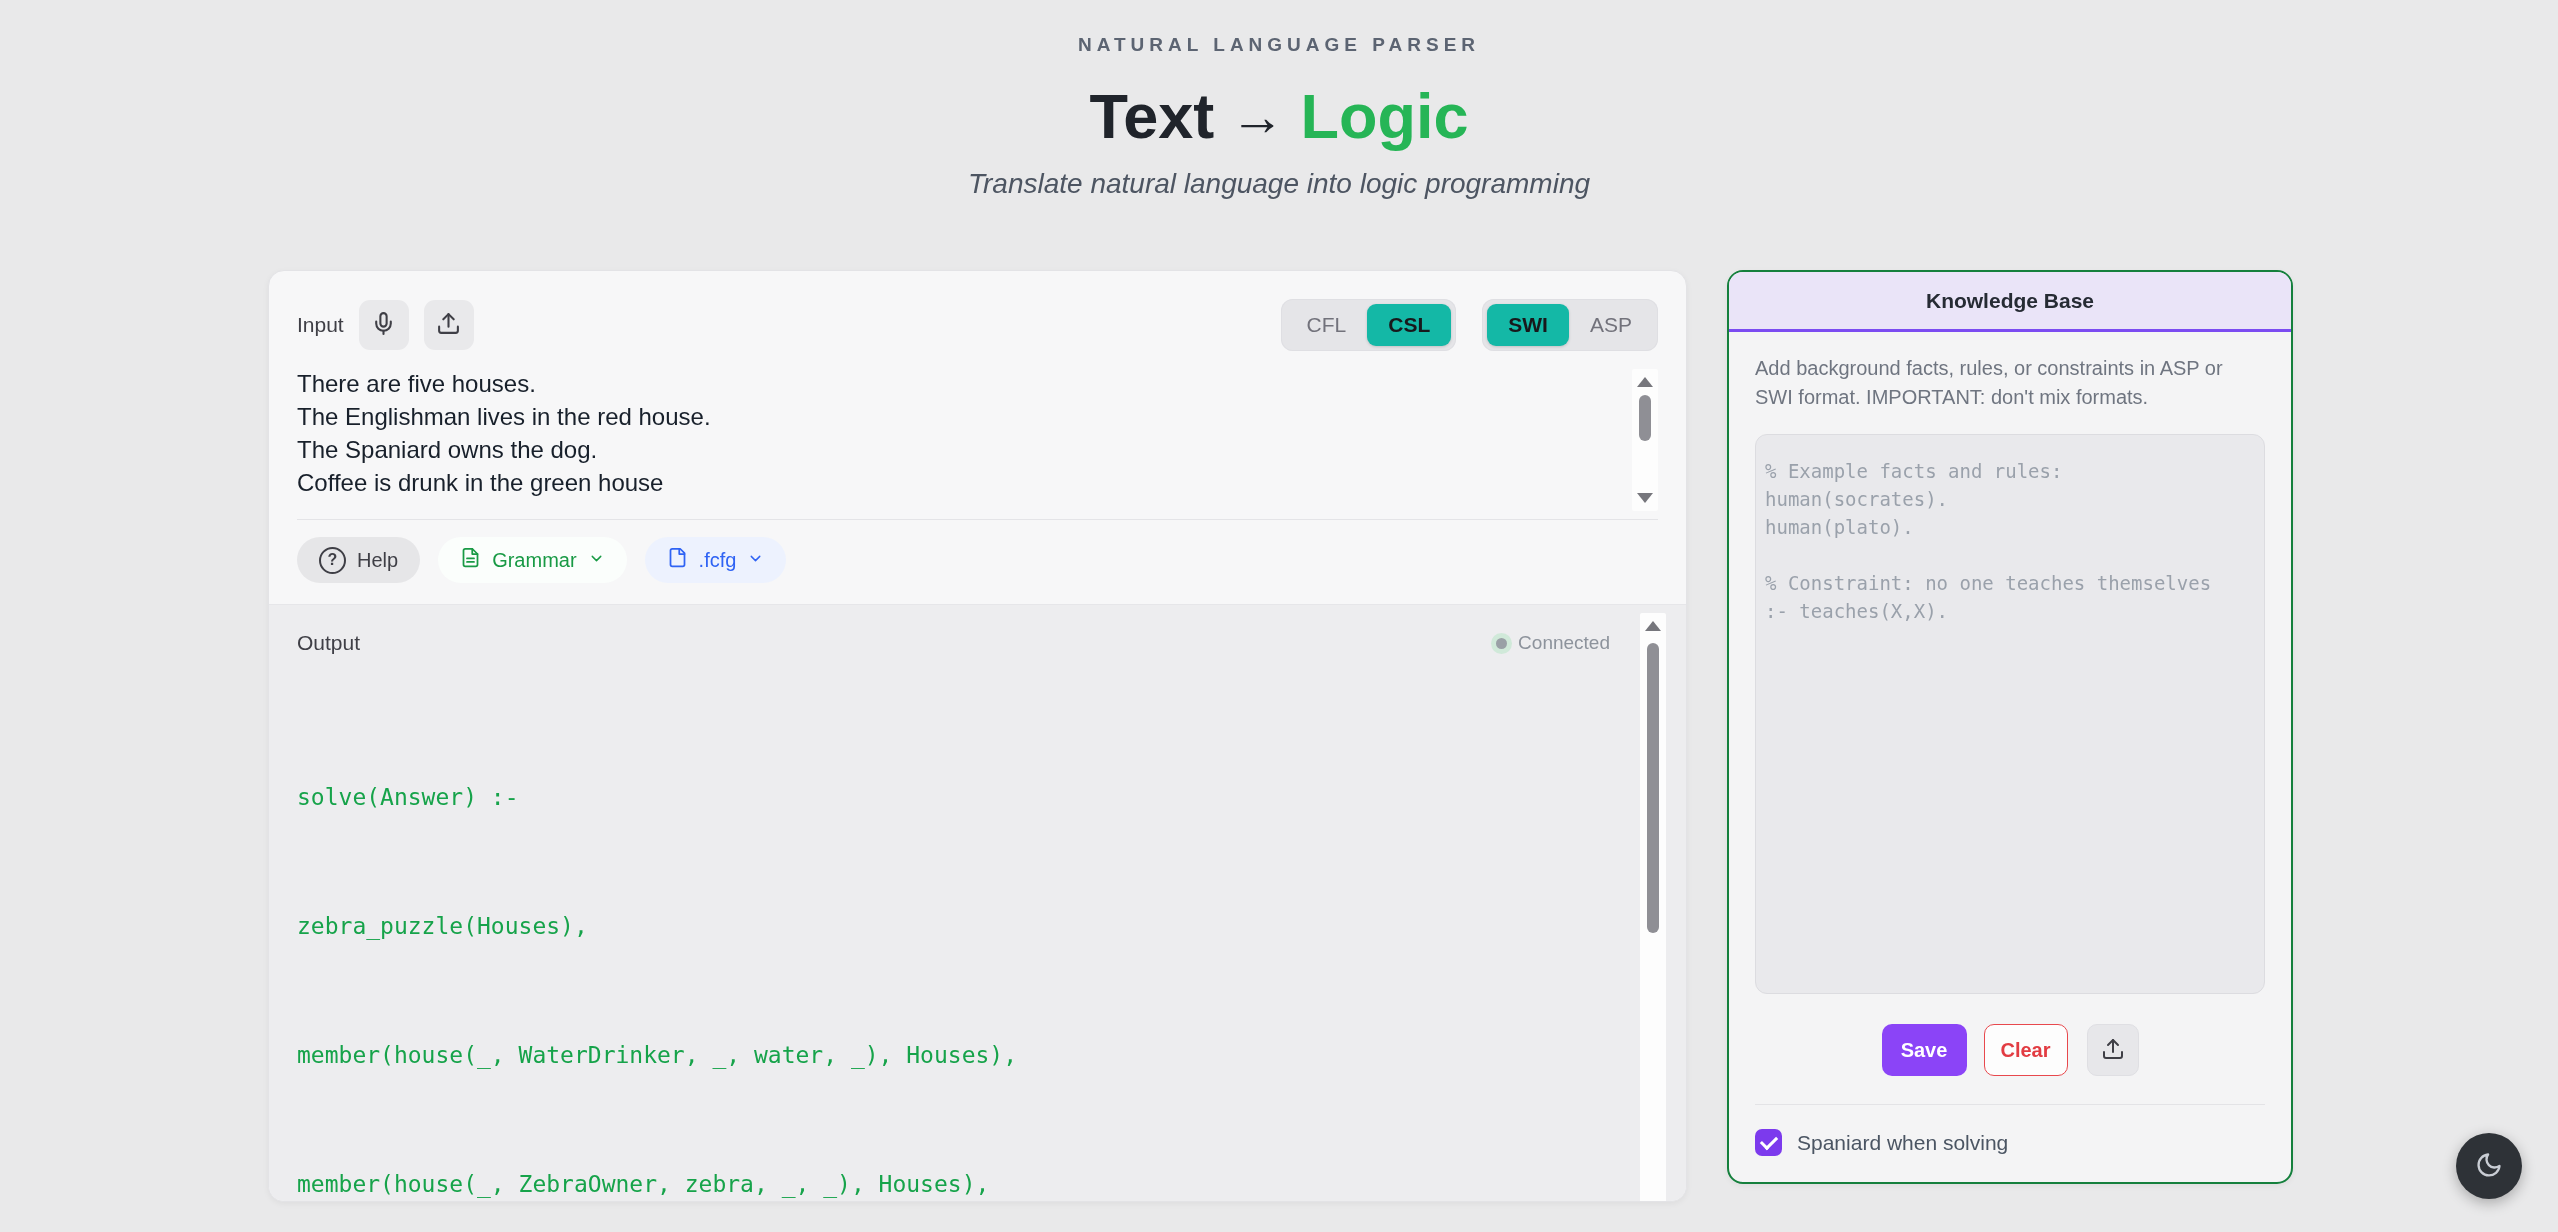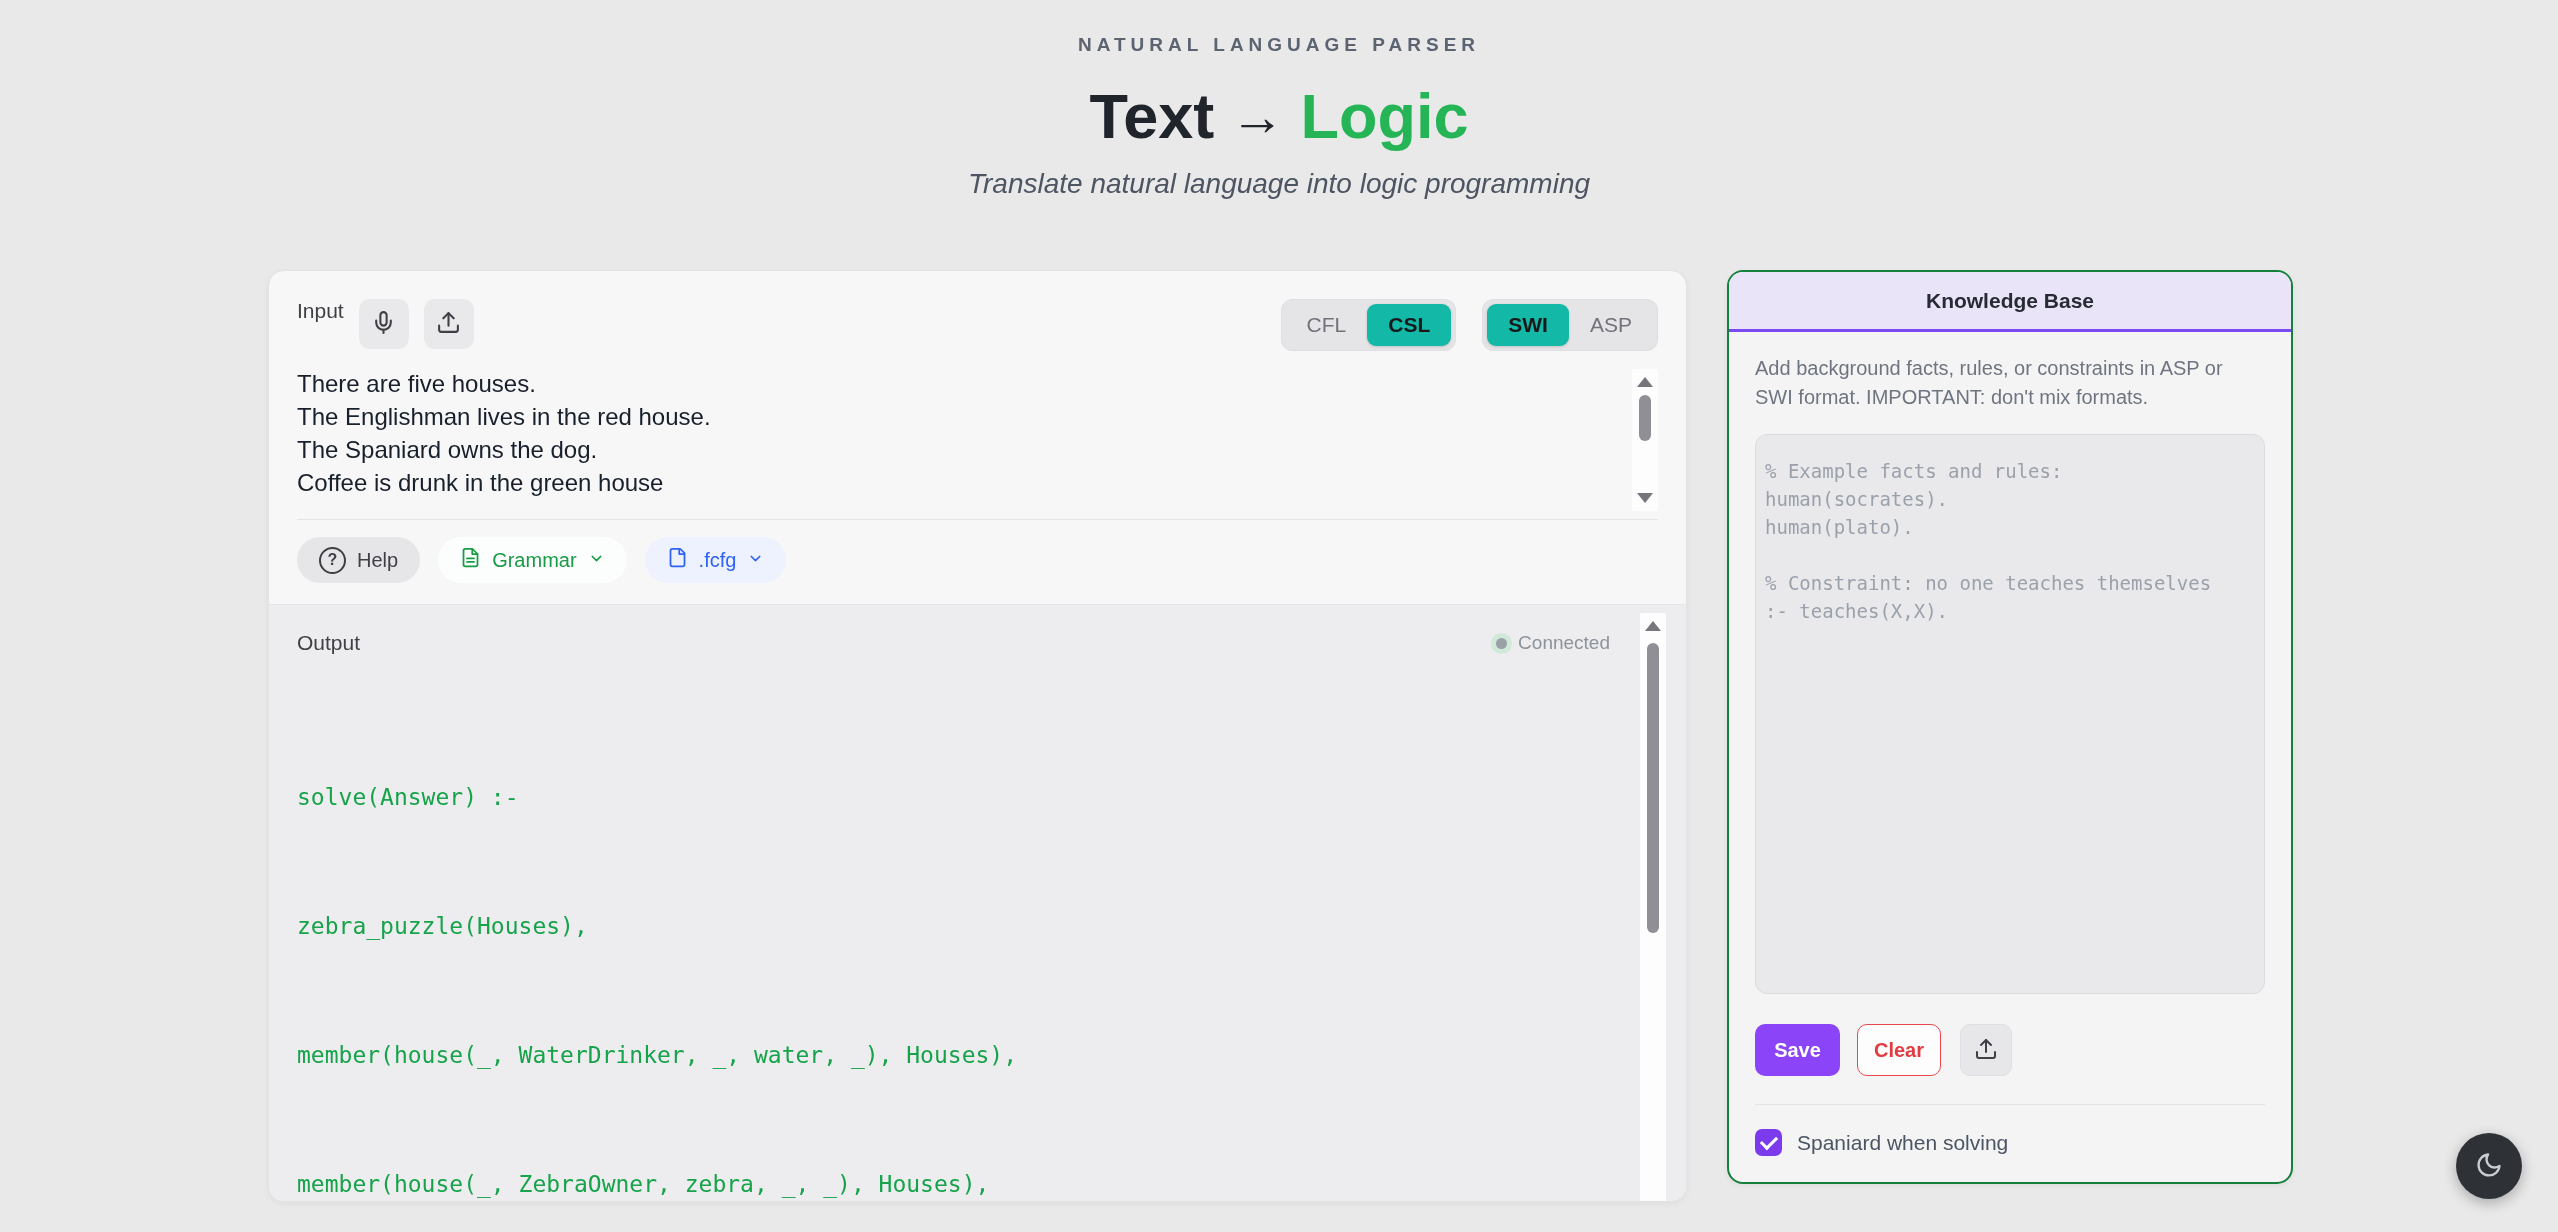--- a/index.html
+++ b/index.html
@@ -13,21 +13,21 @@
   .title { margin-top:24px; font-size:63px; font-weight:700; color:#20242b; }
   .title .arrow { font-weight:400; font-size:0.86em; margin:0 16px; position:relative; top:-3px; }
   .title .accent { color:#26b556; }
   .subtitle { margin-top:16px; font-size:28px; color:#4d5562;font-style:italic; }
 
   
   .main-card { position:absolute; left:268px; top:270px; width:1419px; height:932px;
     background:#f7f7f8; border:1px solid #e3e3e6; border-radius:16px;
     box-shadow:0 2px 6px rgba(0,0,0,.05); display:flex; flex-direction:column; overflow:hidden; }
   .card-top { padding:28px 28px 0; }
-  .io-row { display:flex; align-items:flex-start; }
+  .io-row { display:flex; align-items:center; }
   .io-label { font-size:21px; color:#3f3f46; }
   .icon-btn { width:50px; height:50px; border-radius:11px; background:#e9e9eb; border:1px solid #e0e0e4;
     display:flex; align-items:center; justify-content:center; color:#3f3f46; cursor:pointer; margin-left:15px; }
   .icon-btn svg { width:25px; height:25px; }
 
   .seg-wrap { margin-left:auto; display:flex; gap:26px; }
   .seg { background:#e5e5e8; border-radius:12px; padding:5px; display:flex; box-shadow:inset 0 0 0 1px #dfdfe3; }
   .seg-opt { padding:9px 21px; font-size:21px; color:#72727b; border-radius:9px; cursor:pointer; }
   .seg-opt.sel { background:#14b8a6; color:#18181b; font-weight:600; box-shadow:0 1px 3px rgba(0,0,0,.16); }
 
@@ -74,21 +74,21 @@
   .kb-card { position:absolute; left:1727px; top:270px; width:566px; background:#f4f4f5;
     border:2px solid #15803d; border-radius:16px; overflow:hidden; box-shadow:0 2px 6px rgba(0,0,0,.05); }
   .kb-head { height:60px; background:#eae4f8; border-bottom:3px solid #7b4bf1; display:flex;
     align-items:center; justify-content:center; font-size:21px; font-weight:600; color:#262b34; }
   .kb-body { padding:22px 26px 26px; }
   .kb-desc { font-size:20px; line-height:29px; color:#6f7580; }
   .kb-ta { margin-top:22px; width:100%; height:560px; background:#e9e9ec; border:1px solid #dcdce0;
     border-radius:12px; padding:22px 9px; font-family:"DejaVu Sans Mono", monospace; font-size:19px;
     line-height:28px; color:#6f7580; resize:none; outline:none; }
   .kb-ta::placeholder { color:#9aa1ab; }
-  .kb-btns { margin-top:26px; display:flex; gap:17px; align-items:center; }
+  .kb-btns { margin-top:26px; display:flex; gap:17px; align-items:center;justify-content:center; }
   .btn-save { width:85px; height:52px; border-radius:10px; background:#8b44f7; color:#ffffff;
     font-size:20px; font-weight:600; }
   .btn-clear { width:84px; height:52px; border-radius:10px; background:#fdfdfd;
     border:1.6px solid #e8484d; color:#e23c42; font-size:20px; font-weight:600; }
   .kb-upload { width:52px; height:52px; border-radius:10px; background:#e7e7ea; border:1px solid #dfdfe3;
     margin-left:2px; }
   .kb-upload svg { width:24px; height:24px; }
   .kb-div { margin-top:28px; border-top:1px solid #e3e3e6; }
   .kb-check-row { margin-top:24px; display:flex; align-items:center; gap:15px; cursor:pointer; }
   .checkbox { width:27px; height:27px; border-radius:7px; background:#7c3aed; position:relative; }

